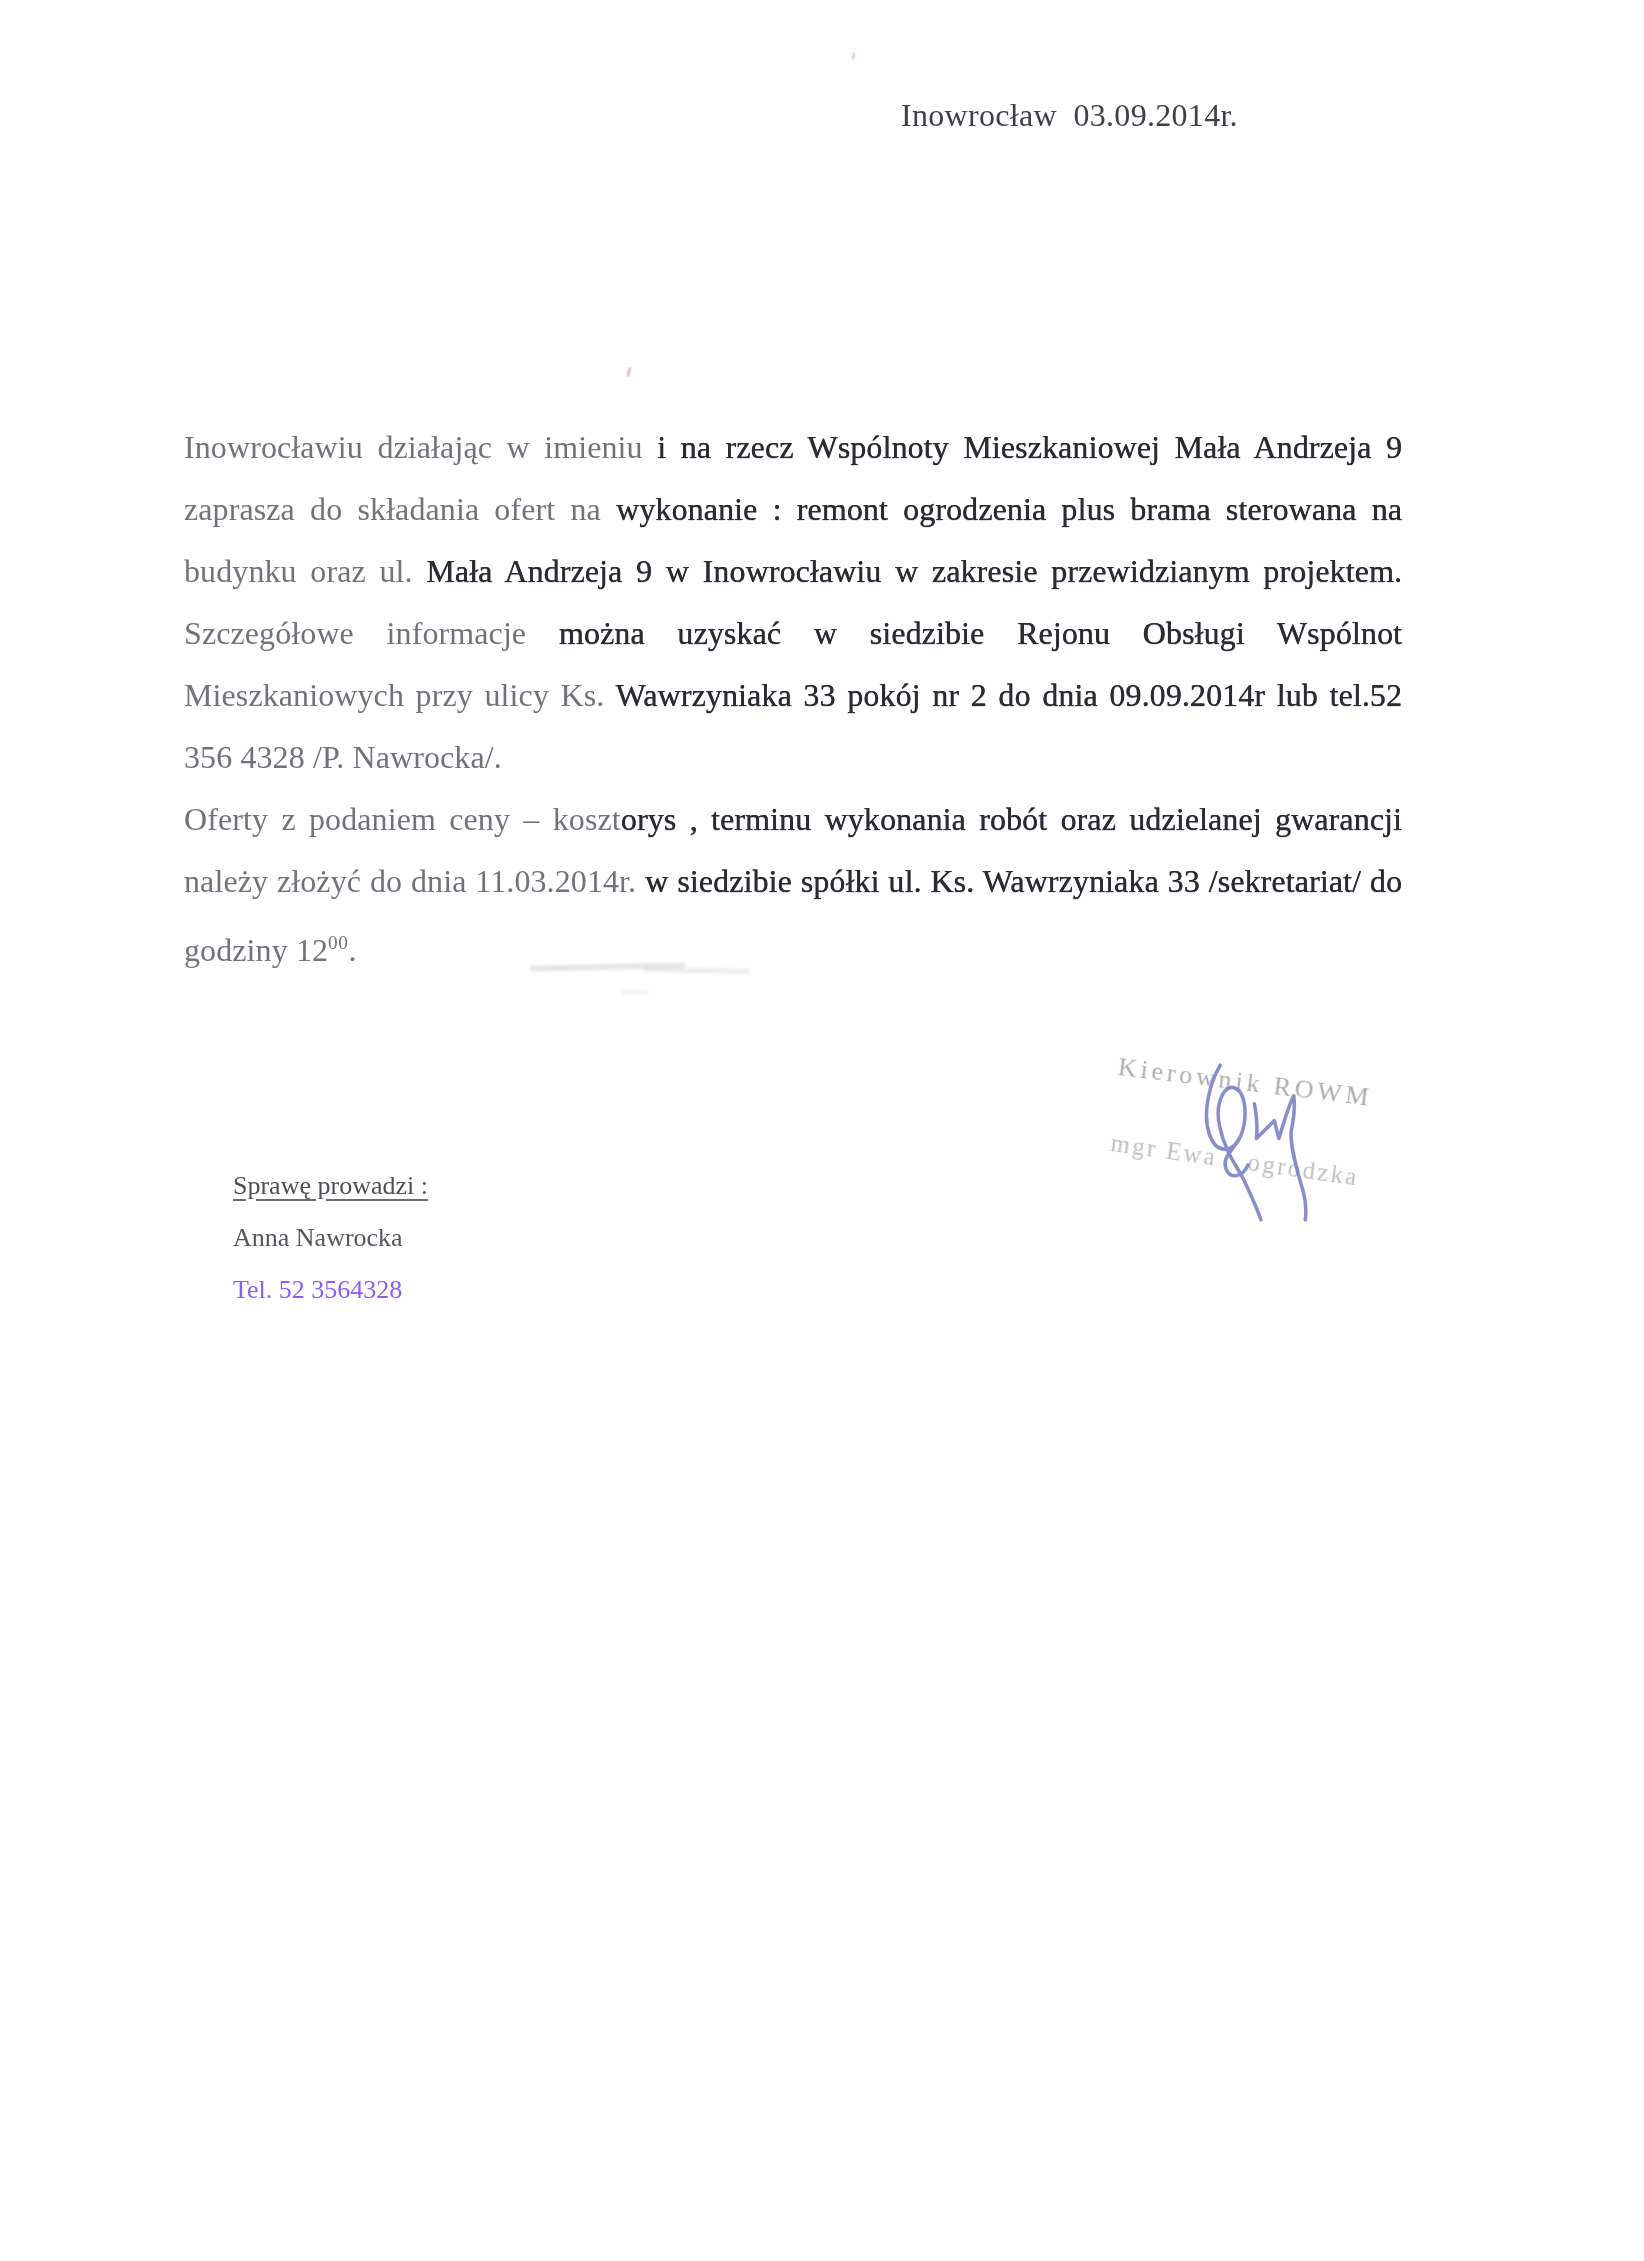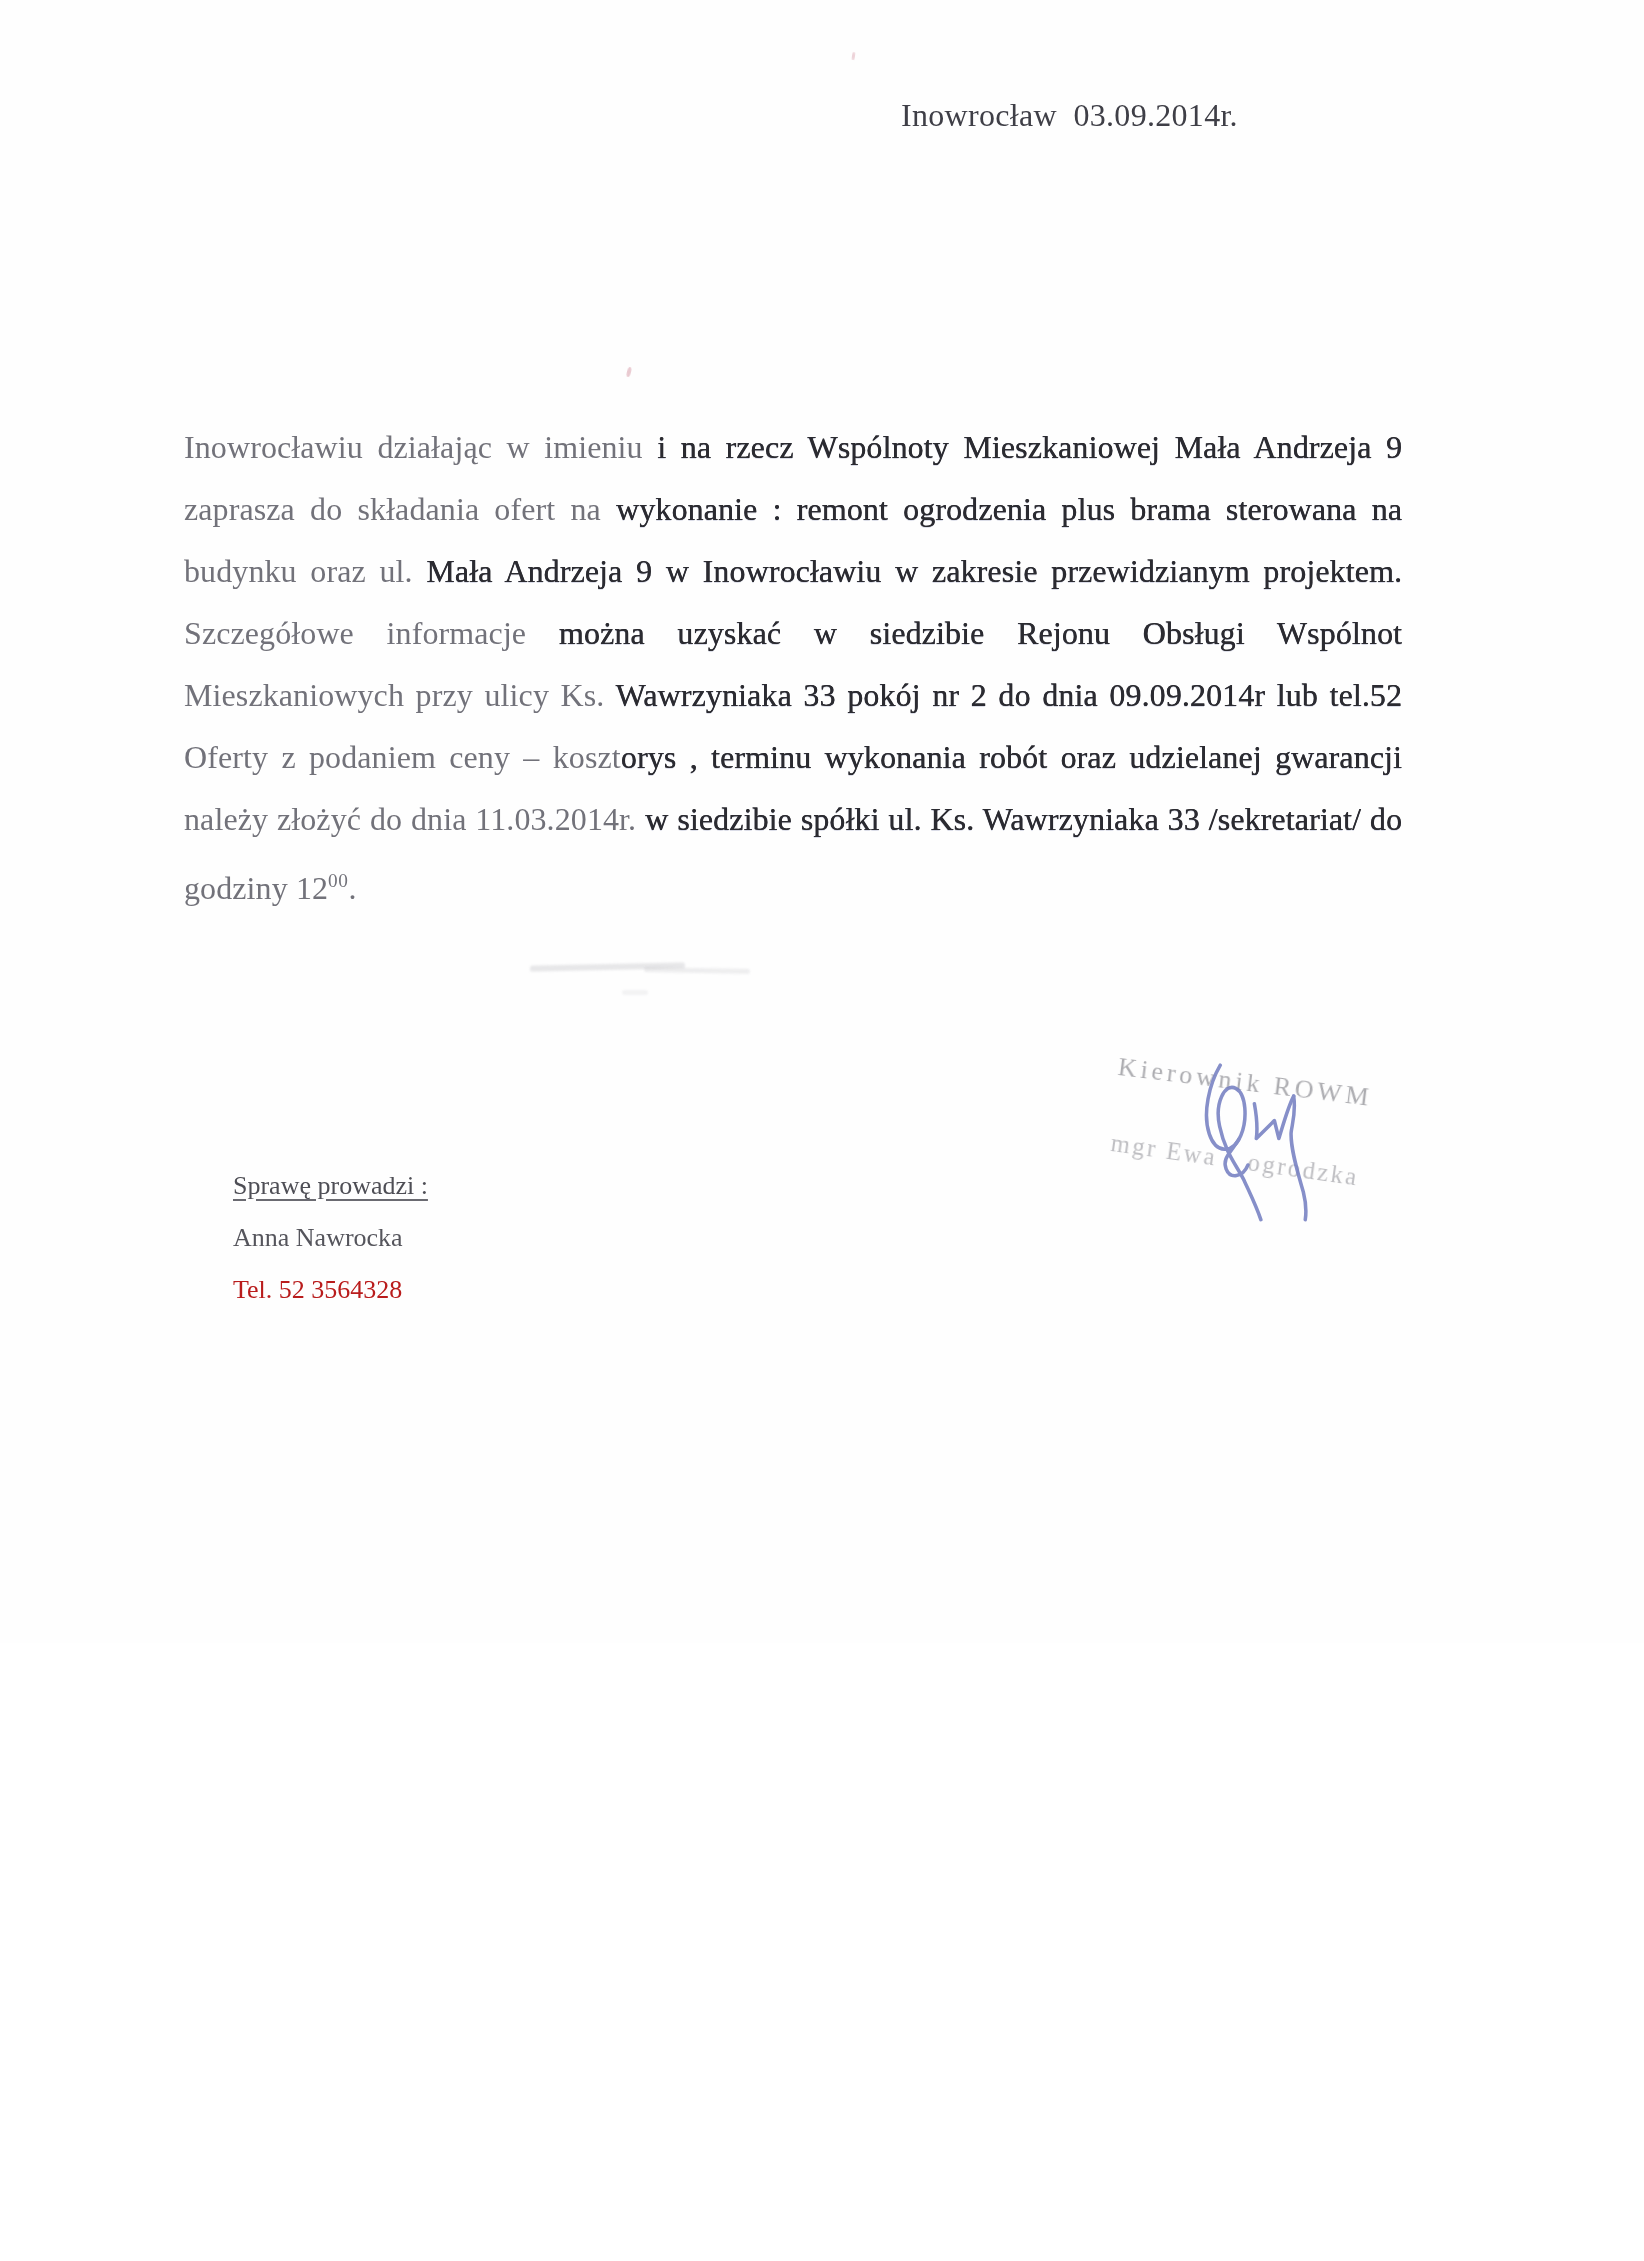--- a/index.html
+++ b/index.html
@@ -59,21 +59,21 @@
     color: #55555c;
   }
   .contact-heading {
     text-decoration: underline;
     text-underline-offset: 4.5px;
     text-decoration-thickness: 1.6px;
     text-decoration-color: rgba(80,80,88,0.85);
     color: #4e4e55;
   }
   .contact-name { color: #55555c; }
-  .contact-phone { color: #b91c1c; }
+  .contact-phone { color: #8b5cf6; }
 
   
   .stamp-title {
     position: absolute;
     left: 1120px;
     top: 1052px;
     font-size: 26px;
     letter-spacing: 3.9px;
     color: #9c9ca1;
     opacity: 0.82;
@@ -131,20 +131,21 @@
 <div class="page">
 
   <div class="dateline">Inowrocław  03.09.2014r.</div>
 
   <div class="letter-body">
     <div class="line"><span class="t-light">Inowrocławiu działając w imieniu </span><span class="t-dark">i na rzecz Wspólnoty Mieszkaniowej Mała Andrzeja 9</span></div>
     <div class="line"><span class="t-light">zaprasza do składania ofert na </span><span class="t-dark">wykonanie : remont ogrodzenia plus brama sterowana na</span></div>
     <div class="line"><span class="t-light">budynku oraz ul. </span><span class="t-dark">Mała Andrzeja 9 w Inowrocławiu w zakresie przewidzianym projektem.</span></div>
     <div class="line"><span class="t-light">Szczegółowe informacje </span><span class="t-dark">można uzyskać w siedzibie Rejonu Obsługi Wspólnot</span></div>
     <div class="line"><span class="t-light">Mieszkaniowych przy ulicy Ks. </span><span class="t-dark">Wawrzyniaka 33 pokój nr 2 do dnia 09.09.2014r lub tel.52</span></div>
+    <div class="line plain"><span class="t-light">356 4328 /P. Nawrocka/.</span><span class="t-dark"></span></div>
     <div class="line"><span class="t-light">Oferty z podaniem ceny – koszt</span><span class="t-dark">orys , terminu wykonania robót oraz udzielanej gwarancji</span></div>
     <div class="line"><span class="t-light">należy złożyć do dnia 11.03.2014r. </span><span class="t-dark">w siedzibie spółki ul. Ks. Wawrzyniaka 33 /sekretariat/ do</span></div>
     <div class="line plain"><span class="t-light">godziny 12</span><sup class="t-light sup">00</sup><span class="t-light">.</span></div>
   </div>
 
   <div class="stamp-title">Kierownik ROWM</div>
   <div class="stamp-name"><span>mgr Ewa</span><span class="gap">ogrodzka</span></div>
 
   <svg class="signature" viewBox="0 0 320 340" xmlns="http://www.w3.org/2000/svg">
     <g fill="none" stroke="#7680c2" stroke-width="5.5" stroke-linecap="round" stroke-linejoin="round" opacity="0.88">

